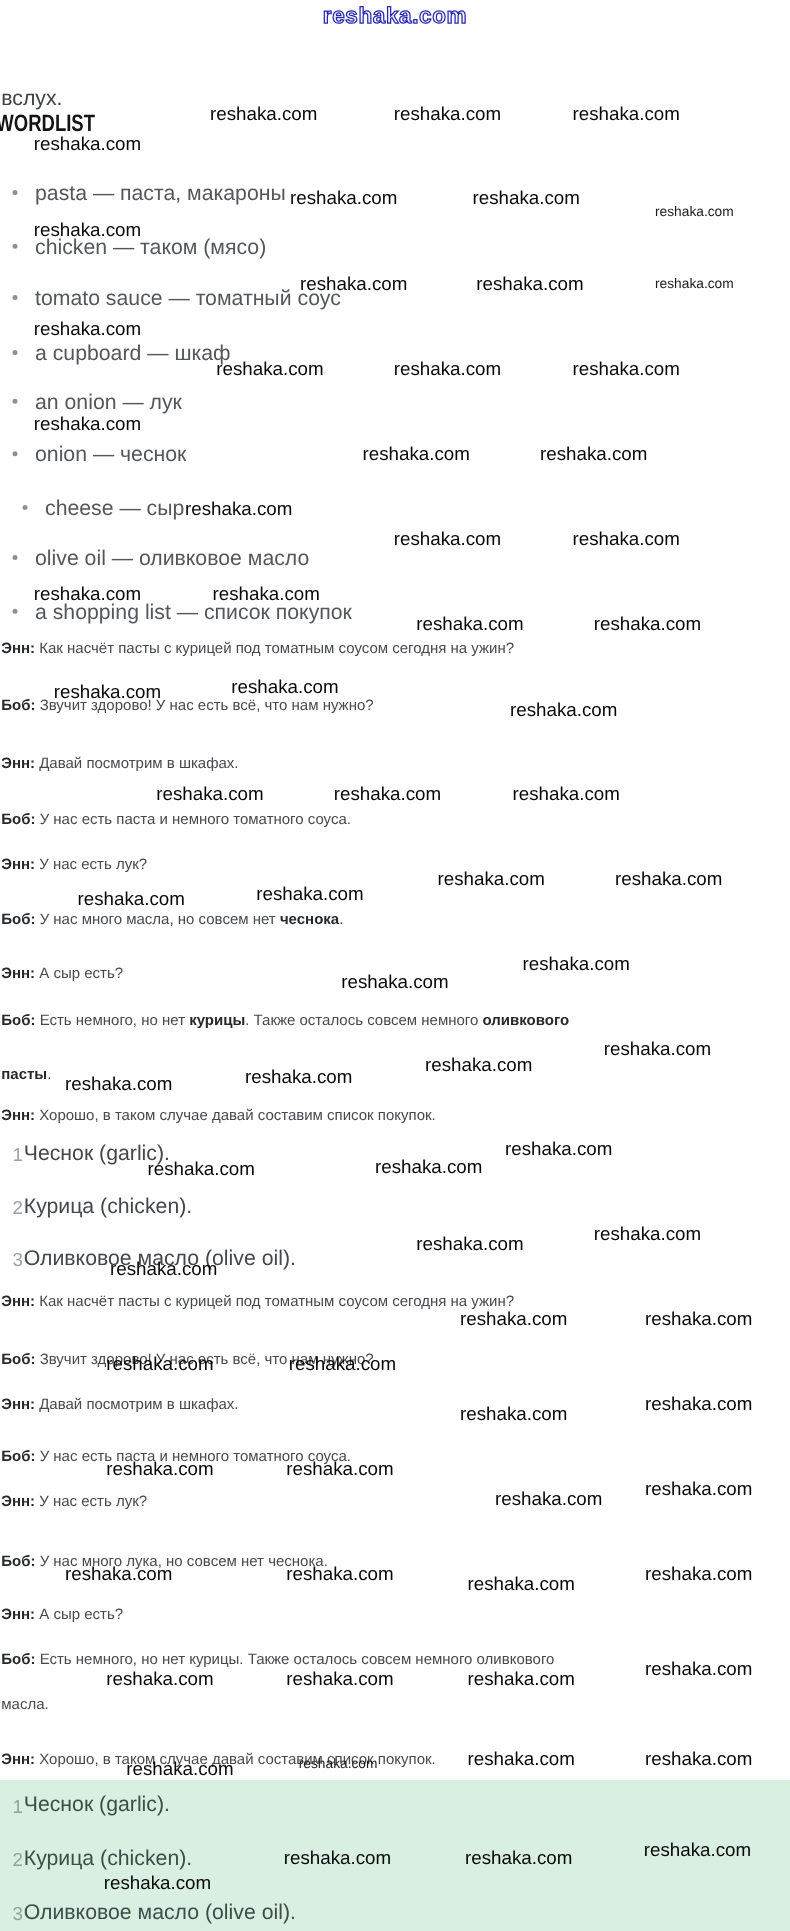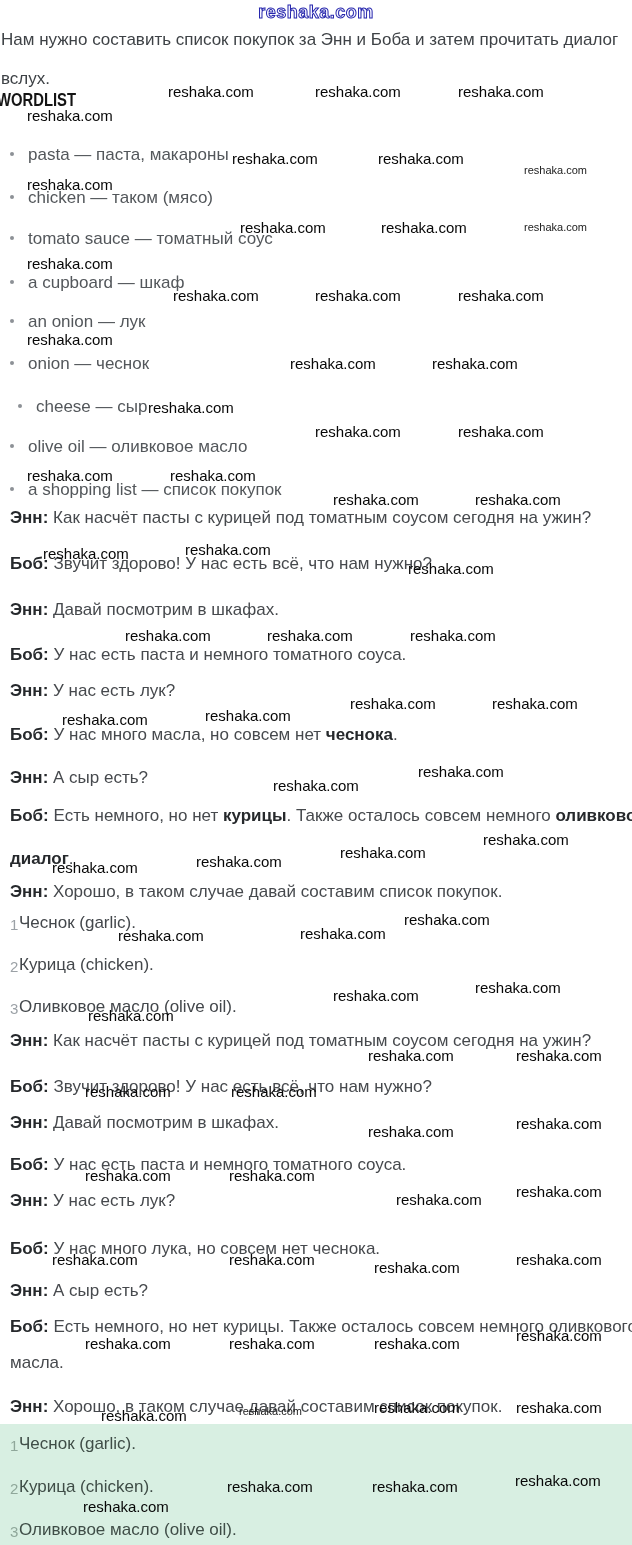--- a/index.html
+++ b/index.html
@@ -18,37 +18,36 @@
     color:#f6f6ff;-webkit-text-stroke:1px #2727ad;white-space:nowrap;
   }
   .intro-line{position:absolute;left:1px;font-size:17px;color:#3e4246;white-space:nowrap;}
   .wl-head{
     position:absolute;left:-3px;top:89px;font-size:19px;font-weight:700;color:#141414;
     transform:scaleX(.78);transform-origin:left center;letter-spacing:0;white-space:nowrap;
   }
   .witem{position:absolute;left:0;width:100%;font-size:17px;color:#53575b;white-space:nowrap;}
   .witem .dot{position:absolute;left:10px;top:7px;width:4px;height:4px;border-radius:50%;background:#8d9196;}
   .witem .wtext{margin-left:28px;}
-  .dline{position:absolute;left:1px;font-size:17px;line-height:20px;color:#46494d;white-space:nowrap;padding-left:9px;}
+  .dline{position:absolute;left:1px;font-size:12px;line-height:20px;color:#46494d;white-space:nowrap;}
   .sb{font-weight:700;color:#26292c;}
   .nitem{position:absolute;left:0;width:100%;font-size:17px;line-height:20px;color:#43474b;white-space:nowrap;}
   .nitem .nnum{position:absolute;left:10px;top:2px;font-size:15px;color:#9ba1a6;}
   .nitem .ntext{margin-left:19px;}
   #answer-box{position:absolute;left:0;top:1424px;width:632px;height:121px;background:#d8efe2;}
   #answer-box .nitem{color:#3f4d47;}
   #answer-box .nnum{color:#8fa79a;}
 </style>
 </head>
 <body>
 
 <div id="page">
 
   <div class="top-wm">reshaka.com</div>
 
-  <div class="intro-line" style="top:30px">Нам нужно составить список покупок за Энн и Боба и затем прочитать диалог</div>
   <div class="intro-line" style="top:69px">вслух.</div>
 
   <div class="wl-head">WORDLIST</div>
 
   <div id="wordlist" class="layer">
       <div class="witem" style="top: 145px;"><span class="dot"></span><span class="wtext">pasta — паста, макароны</span></div>
       <div class="witem" style="top: 188px;"><span class="dot"></span><span class="wtext">chicken — таком (мясо)</span></div>
       <div class="witem" style="top: 229px;"><span class="dot"></span><span class="wtext">tomato sauce — томатный соус</span></div>
       <div class="witem" style="top: 273px;"><span class="dot"></span><span class="wtext">a cupboard — шкаф</span></div>
       <div class="witem" style="top: 312px;"><span class="dot"></span><span class="wtext">an onion — лук</span></div>
@@ -59,21 +58,21 @@
     </div>
   <div id="dialogue-1" class="layer">
       <div class="dline" style="top: 508px;"><span class="sb">Энн:</span><span class="sn"> Как насчёт пасты с курицей под томатным соусом сегодня на ужин?</span></div>
       <div class="dline" style="top: 554px;"><span class="sb">Боб:</span><span class="sn"> Звучит здорово! У нас есть всё, что нам нужно?</span></div>
       <div class="dline" style="top: 600px;"><span class="sb">Энн:</span><span class="sn"> Давай посмотрим в шкафах.</span></div>
       <div class="dline" style="top: 645px;"><span class="sb">Боб:</span><span class="sn"> У нас есть паста и немного томатного соуса.</span></div>
       <div class="dline" style="top: 681px;"><span class="sb">Энн:</span><span class="sn"> У нас есть лук?</span></div>
       <div class="dline" style="top: 725px;"><span class="sb">Боб:</span><span class="sn"> У нас много масла, но совсем нет </span><span class="sb">чеснока</span><span class="sn">.</span></div>
       <div class="dline" style="top: 768px;"><span class="sb">Энн:</span><span class="sn"> А сыр есть?</span></div>
       <div class="dline" style="top: 806px;"><span class="sb">Боб:</span><span class="sn"> Есть немного, но нет </span><span class="sb">курицы</span><span class="sn">. Также осталось совсем немного </span><span class="sb">оливкового</span></div>
-      <div class="dline" style="top: 849px;"><span class="sb">диалог</span><span class="sn">.</span></div>
+      <div class="dline" style="top: 849px;"><span class="sb">пасты</span><span class="sn">.</span></div>
       <div class="dline" style="top: 882px;"><span class="sb">Энн:</span><span class="sn"> Хорошо, в таком случае давай составим список покупок.</span></div>
     </div>
   <div id="shopping-list-1" class="layer">
       <div class="nitem" style="top: 913px;"><span class="nnum">1</span><span class="ntext">Чеснок (garlic).</span></div>
       <div class="nitem" style="top: 955px;"><span class="nnum">2</span><span class="ntext">Курица (chicken).</span></div>
       <div class="nitem" style="top: 997px;"><span class="nnum">3</span><span class="ntext">Оливковое масло (olive oil).</span></div>
     </div>
   <div id="dialogue-2" class="layer">
       <div class="dline" style="top: 1031px;"><span class="sb">Энн:</span><span class="sn"> Как насчёт пасты с курицей под томатным соусом сегодня на ужин?</span></div>
       <div class="dline" style="top: 1077px;"><span class="sb">Боб:</span><span class="sn"> Звучит здорово! У нас есть всё, что нам нужно?</span></div>

